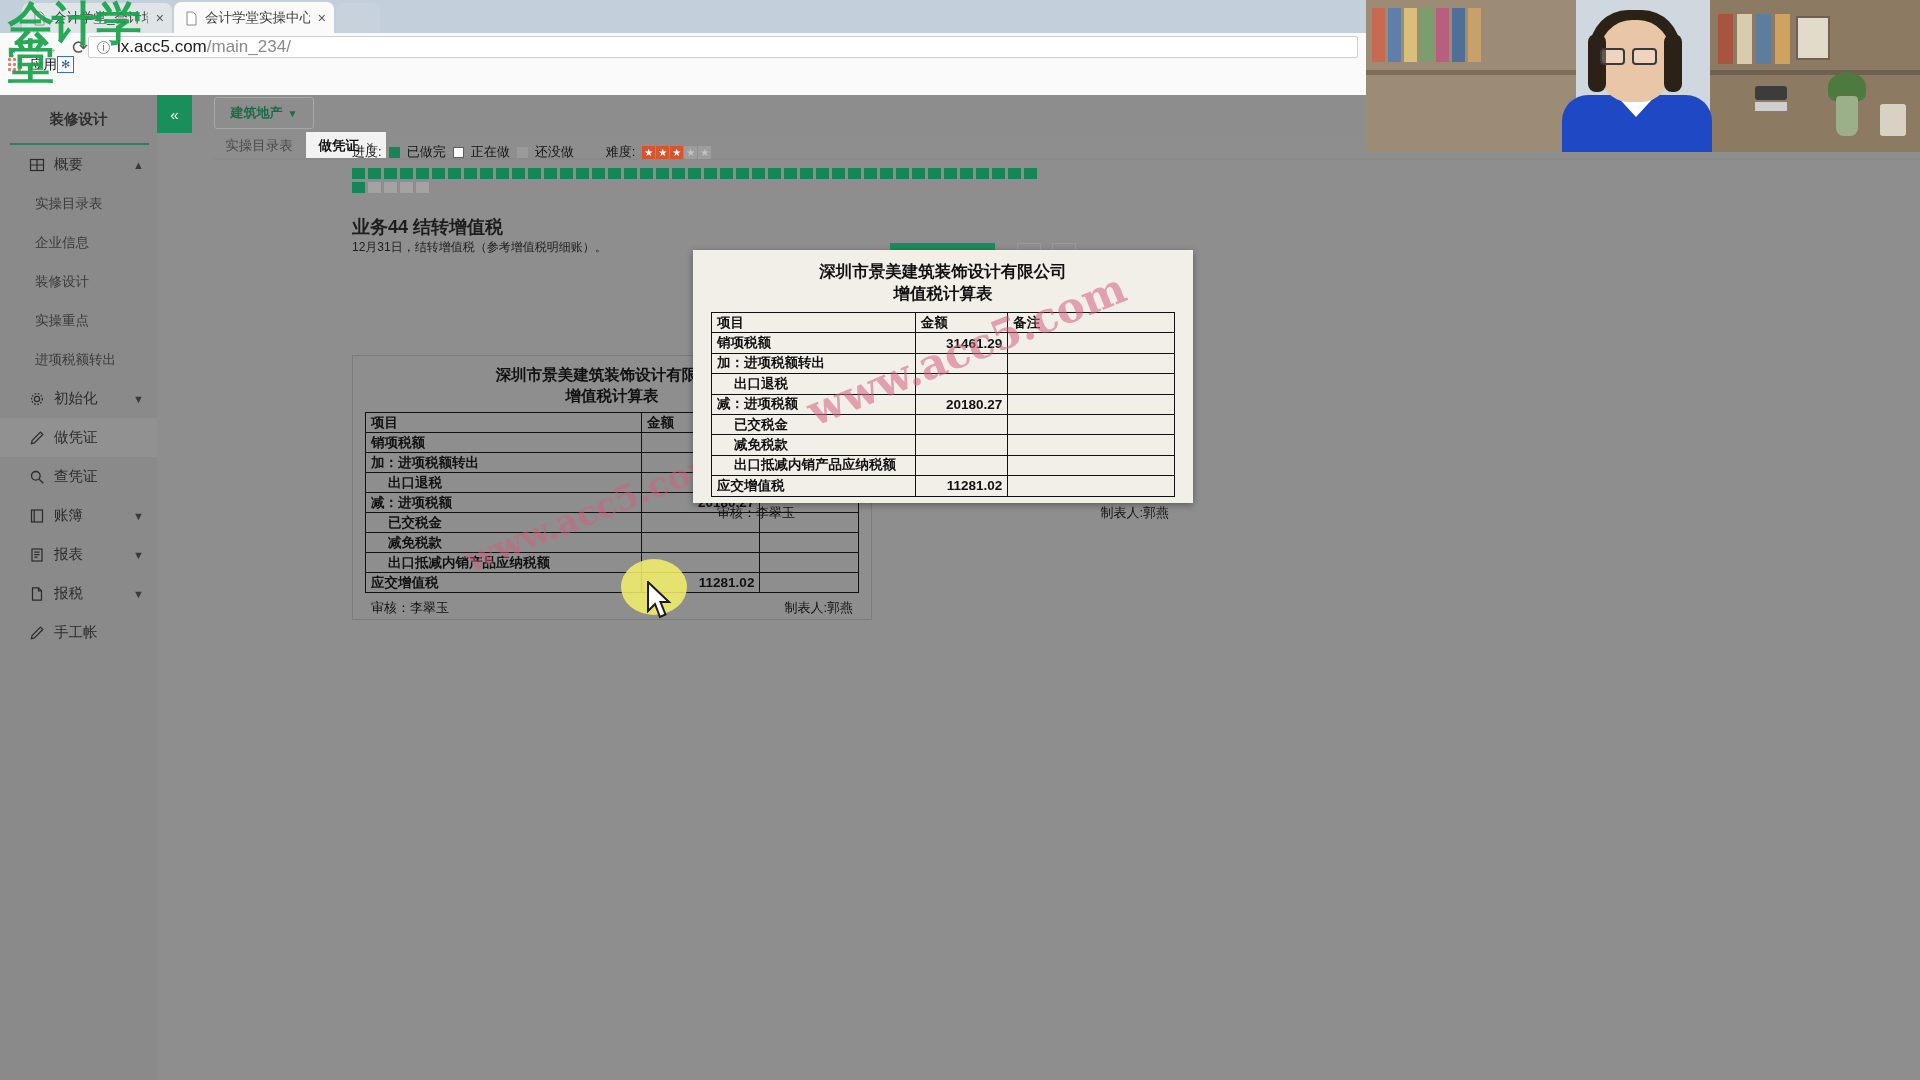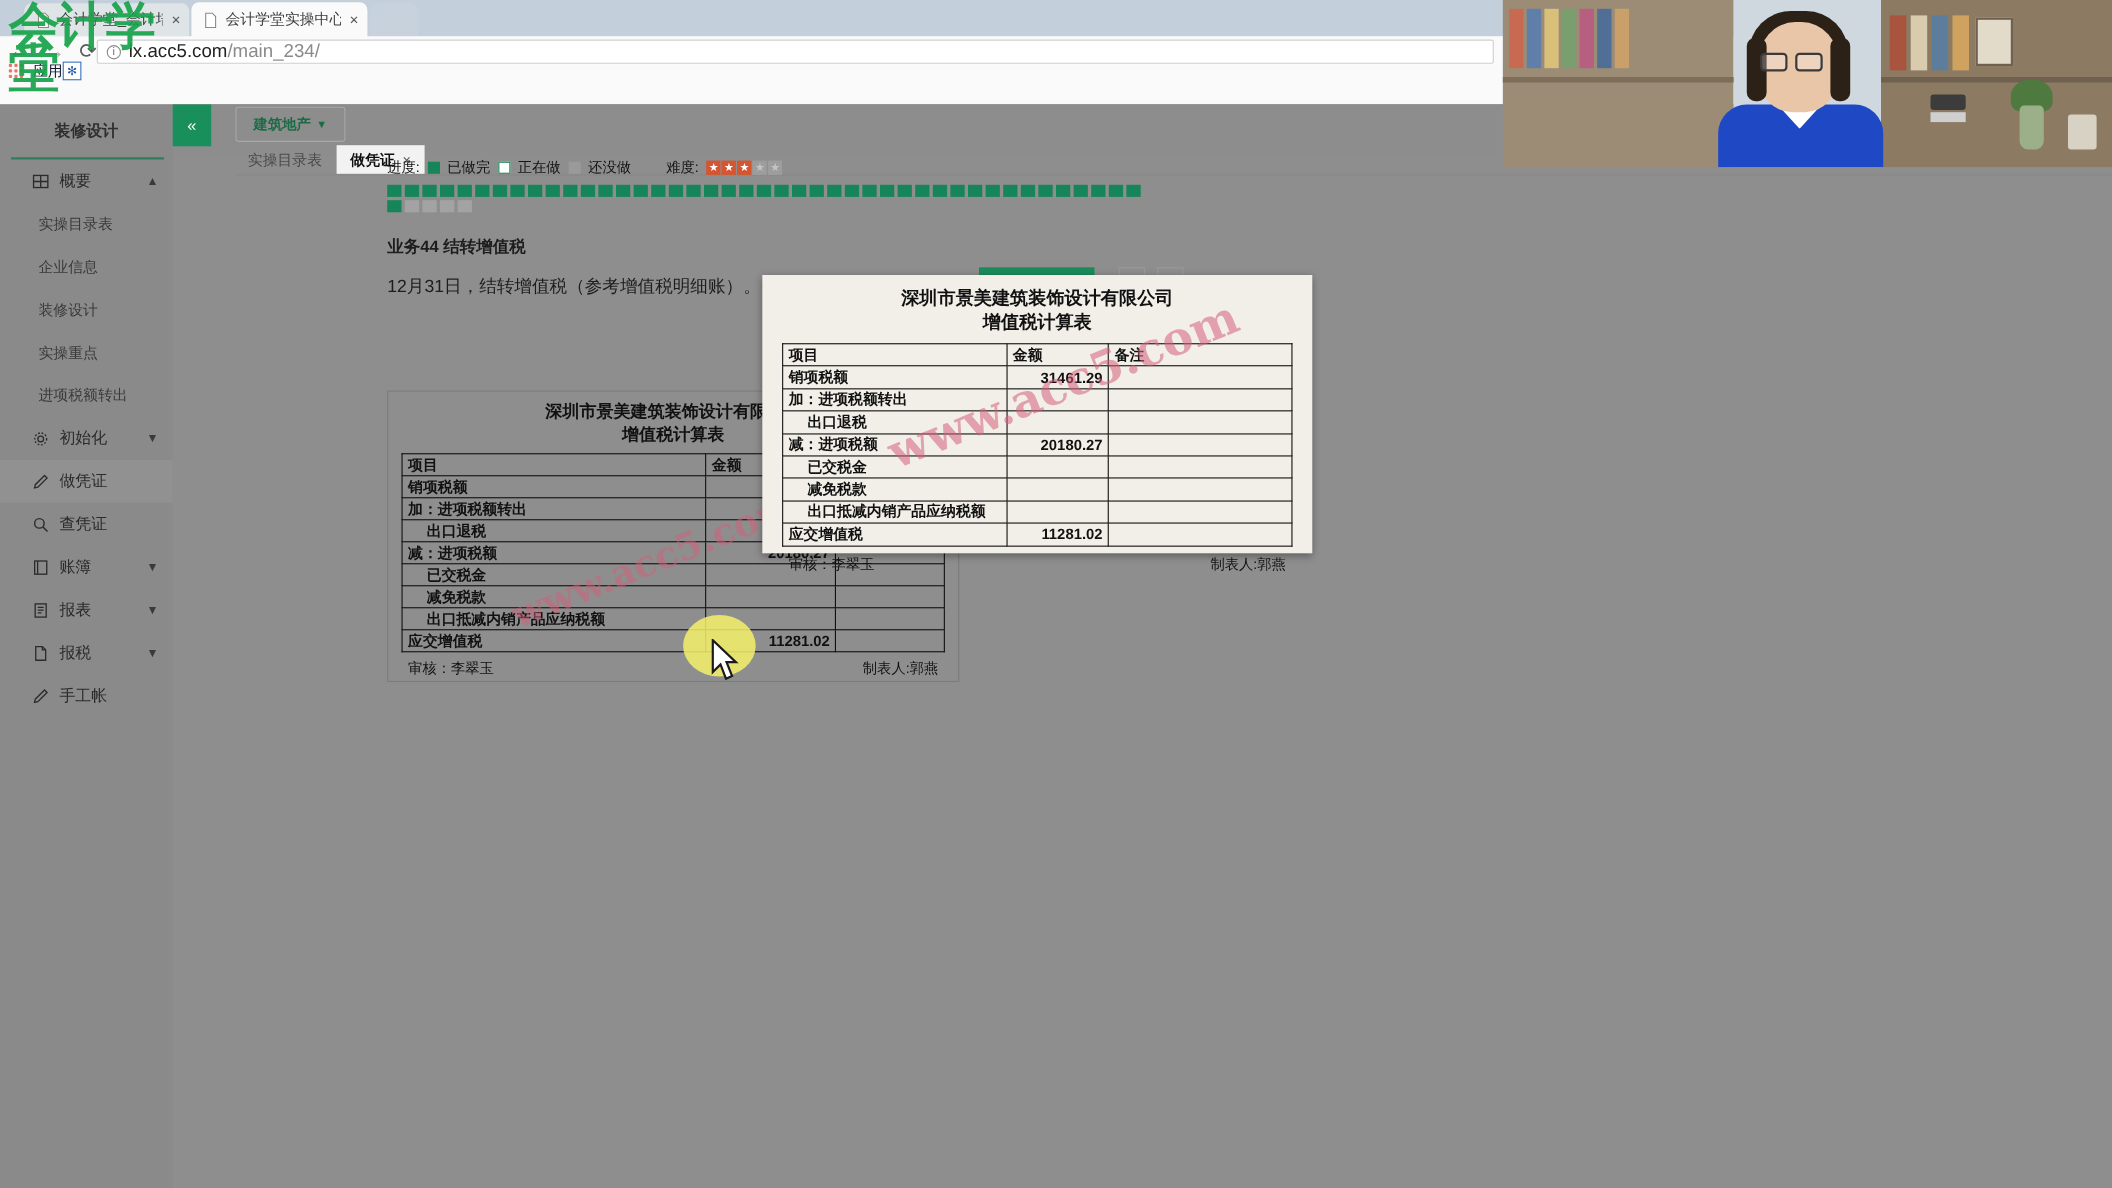--- a/index.html
+++ b/index.html
@@ -125,22 +125,22 @@
   .legend .gap { width: 18px; }
   .stars { display: inline-flex; gap: 1px; }
   .stars i { width: 13px; height: 13px; display: inline-block; font-size: 10px; line-height: 13px;
     text-align: center; color: #fff; background: #d4552f; }
   .stars i.off { background: #9d9d9d; color: #c4c4c4; }
 
   .progress-grid { margin-top: 6px; width: 700px; display: flex; flex-wrap: wrap; gap: 3px; }
   .pcell { width: 13px; height: 11px; background: #17855a; }
   .pcell.todo { background: #a3a3a3; }
 
-  .task-title { margin-top: 22px; font-size: 15px; font-weight: bold; color: #1d1d1d; }
-  .task-desc { margin-top: 16px; font-size: 16px; color: #1d1d1d; }
+  .task-title { margin-top: 22px; font-size: 18px; font-weight: bold; color: #1d1d1d; }
+  .task-desc { font-size: 12px; color: #1d1d1d; }
 
   
   .bgdoc {
     position: absolute; left: 195px; top: 260px; width: 520px; height: 265px;
     background: #8e8e8e; border: 1px solid #7c7c7c; padding: 8px 12px;
   }
   .doc-title { text-align: center; font-weight: bold; font-size: 15.5px; color: #111; line-height: 21px; }
   table.vat { border-collapse: collapse; width: 100%; margin-top: 6px; }
   table.vat td, table.vat th {
     border: 1px solid #111; height: 20px; font-size: 13.5px; color: #111;

